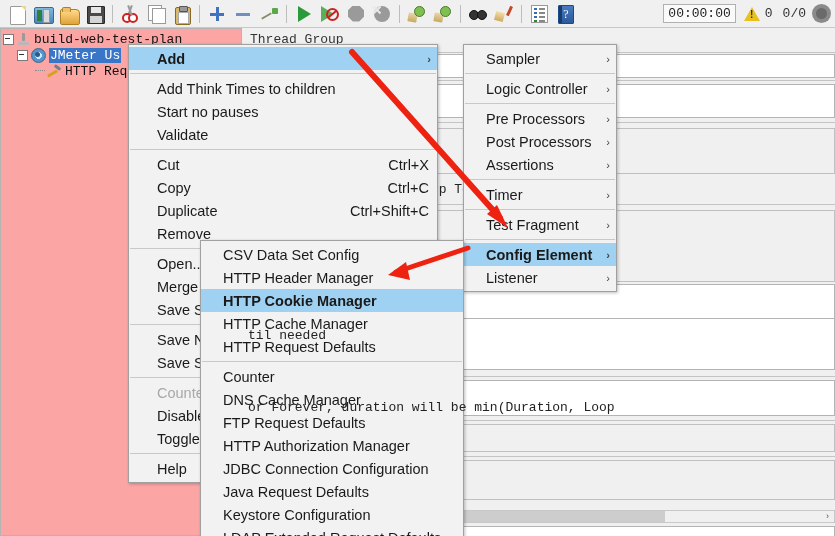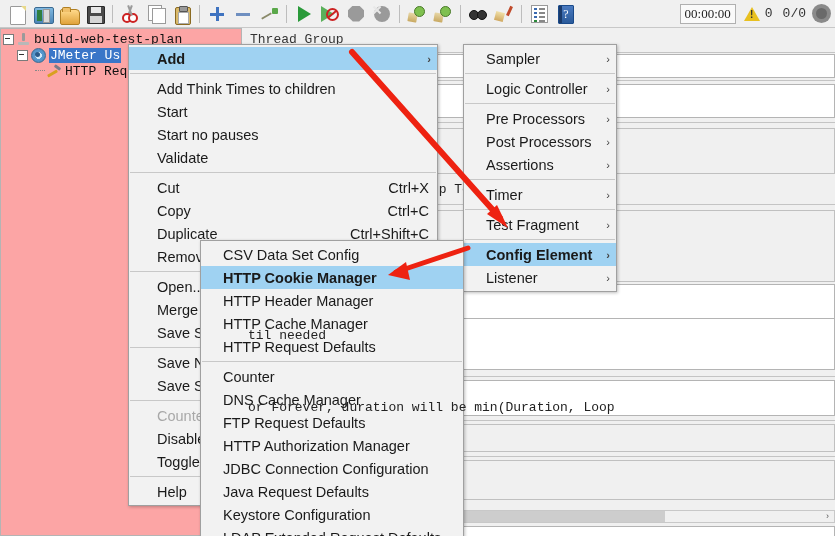--- a/index.html
+++ b/index.html
@@ -107,21 +107,21 @@
   .ic-func:after{content:"";position:absolute;left:7px;top:2px;width:6px;height:2px;background:#888;
     box-shadow:0 4px 0 #888, 0 8px 0 #888, 0 12px 0 #888;}
 
   .ic-help{width:14px;height:17px;background:linear-gradient(#4a7ac0,#2a5a9a);border:1px solid #1a4a8a;border-radius:1px;}
   .ic-help:before{content:"?";position:absolute;left:0;top:0;width:14px;height:17px;color:#fff;font-size:12px;text-align:center;line-height:17px;font-family:"Liberation Serif",serif;}
   .ic-help:after{content:"";position:absolute;left:0;top:0;width:3px;height:17px;background:#1a3a6a;}
 
   .timer-box {
     border: 1px solid #b0b0b0;
     background: #fafafa;
-    font-family: Liberation Serif, serif;
+    font-family: Liberation Mono, monospace;
     font-size: 13px;
     padding: 1px 4px;
     color: #222;
     letter-spacing: 0px;
   }
   .warn-tri {
     width: 0; height: 0;
     border-left: 8px solid transparent;
     border-right: 8px solid transparent;
     border-bottom: 14px solid #e8c020;
@@ -429,23 +429,20 @@
   <div class="menu" id="menu-context">
     <div class="mi hl">
         <span>Add</span>
         <span class="arw">›</span>
       </div>
     <div class="msep"></div>
     <div class="mi">
         <span>Add Think Times to children</span>
       </div>
     <div class="mi">
-        <span>Start</span>
-      </div>
-    <div class="mi">
         <span>Start no pauses</span>
       </div>
     <div class="mi">
         <span>Validate</span>
       </div>
     <div class="msep"></div>
     <div class="mi">
         <span>Cut</span>
         <span class="sc">Ctrl+X</span>
       </div>
@@ -534,25 +531,25 @@
     <div class="mi" style="padding-left:22px;">
         <span>Listener</span>
         <span class="arw">›</span>
       </div>
   </div>
 
   <div class="menu" id="menu-config">
     <div class="mi" style="padding-left:22px;">
         <span>CSV Data Set Config</span>
       </div>
+    <div class="mi" style="padding-left:22px;">
+        <span>HTTP Header Manager</span>
+      </div>
     <div class="mi hl" style="padding-left:22px;">
         <span>HTTP Cookie Manager</span>
-      </div>
-    <div class="mi" style="padding-left:22px;">
-        <span>HTTP Header Manager</span>
       </div>
     <div class="mi" style="padding-left:22px;">
         <span>HTTP Cache Manager</span>
       </div>
     <div class="mi" style="padding-left:22px;">
         <span>HTTP Request Defaults</span>
       </div>
     <div class="msep"></div>
     <div class="mi" style="padding-left:22px;">
         <span>Counter</span>

